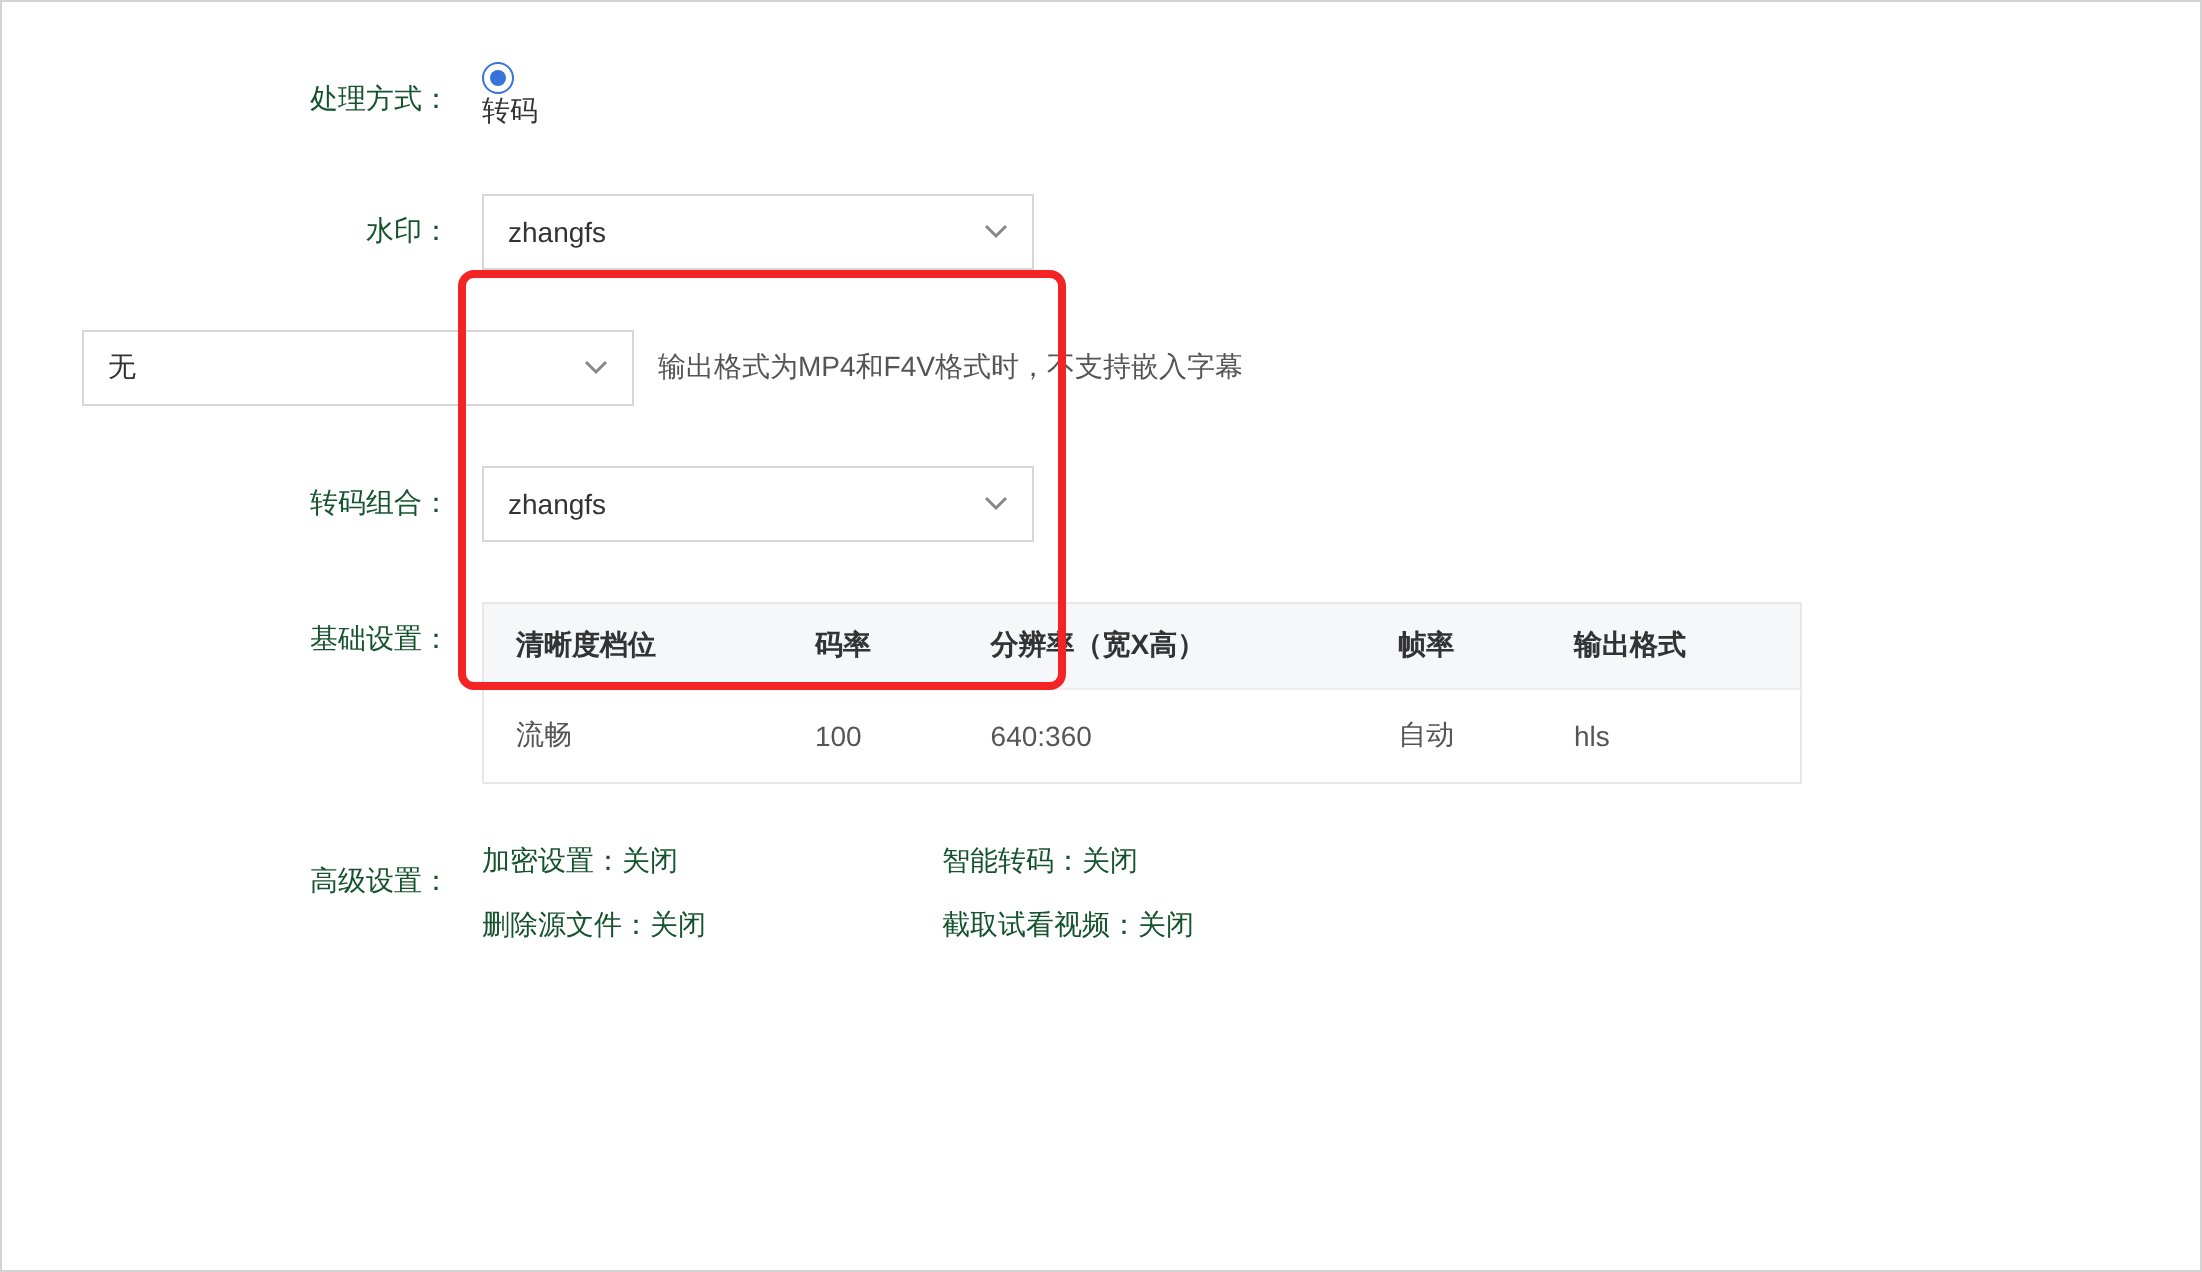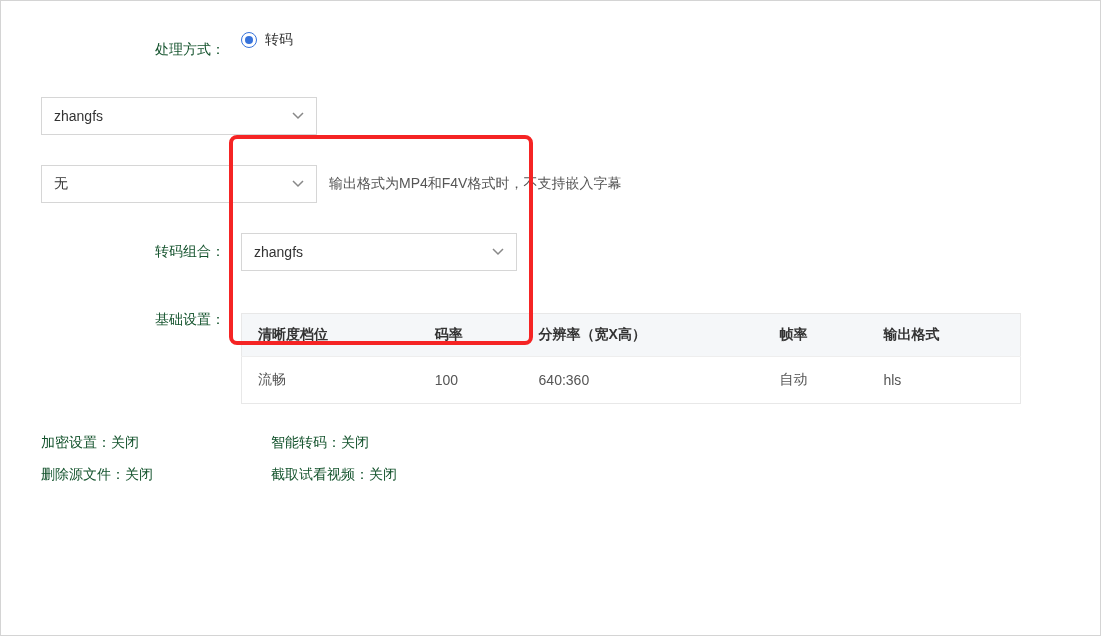--- a/index.html
+++ b/index.html
@@ -52,22 +52,23 @@
       line-height: 36px;
       font-size: 14px;
     }
     .form-control {
       flex: 1;
       display: flex;
       align-items: center;
     }
     .radio-wrap {
       display: inline-flex;
-      align-items: center;
+      align-items: flex-start;
       cursor: pointer;
+      flex-direction: column;
     }
     .radio-circle {
       width: 16px;
       height: 16px;
       border: 1px solid #3773db;
       border-radius: 50%;
       display: inline-flex;
       align-items: center;
       justify-content: center;
       margin-right: 8px;
@@ -110,22 +111,21 @@
       position: absolute;
       top: 134px;
       left: 228px;
       width: 304px;
       height: 210px;
       border: 4px solid #f52424;
       border-radius: 8px;
       pointer-events: none;
     }
     .table-wrap {
-      width: 780px;
-      margin-top: 12px;
+      width: 660px;
     }
     .table {
       width: 100%;
       border-collapse: collapse;
       border: 1px solid #e8e8e8;
     }
     .table th {
       background: #f5f7f9;
       text-align: left;
       font-weight: 600;
@@ -162,20 +162,21 @@
         <span class="radio-wrap">
           <span class="radio-circle">
               <span class="radio-dot"></span>
             </span>
           <span class="radio-label">转码</span>
         </span>
       </div>
     </div>
 
     <div class="form-row">
+      <div class="form-label">水印：</div>
       <div class="form-control">
         <div class="select-box">
           <span>zhangfs</span>
           <span class="chevron">
             <svg viewBox="0 0 12 8">
                 <path d="M1 1l5 5 5-5" stroke="#888" stroke-width="1.5" fill="none"></path>
               </svg>
           </span>
         </div>
       </div>
@@ -231,20 +232,21 @@
                 <td>自动</td>
                 <td>hls</td>
               </tr>
             </tbody>
           </table>
         </div>
       </div>
     </div>
 
     <div class="form-row">
+      <div class="form-label">高级设置：</div>
       <div class="form-control">
         <div class="advanced-grid">
           <div class="adv-item">
             <span class="adv-key">加密设置：</span>
             <span class="adv-val">关闭</span>
           </div>
           <div class="adv-item">
             <span class="adv-key">智能转码：</span>
             <span class="adv-val">关闭</span>
           </div>

